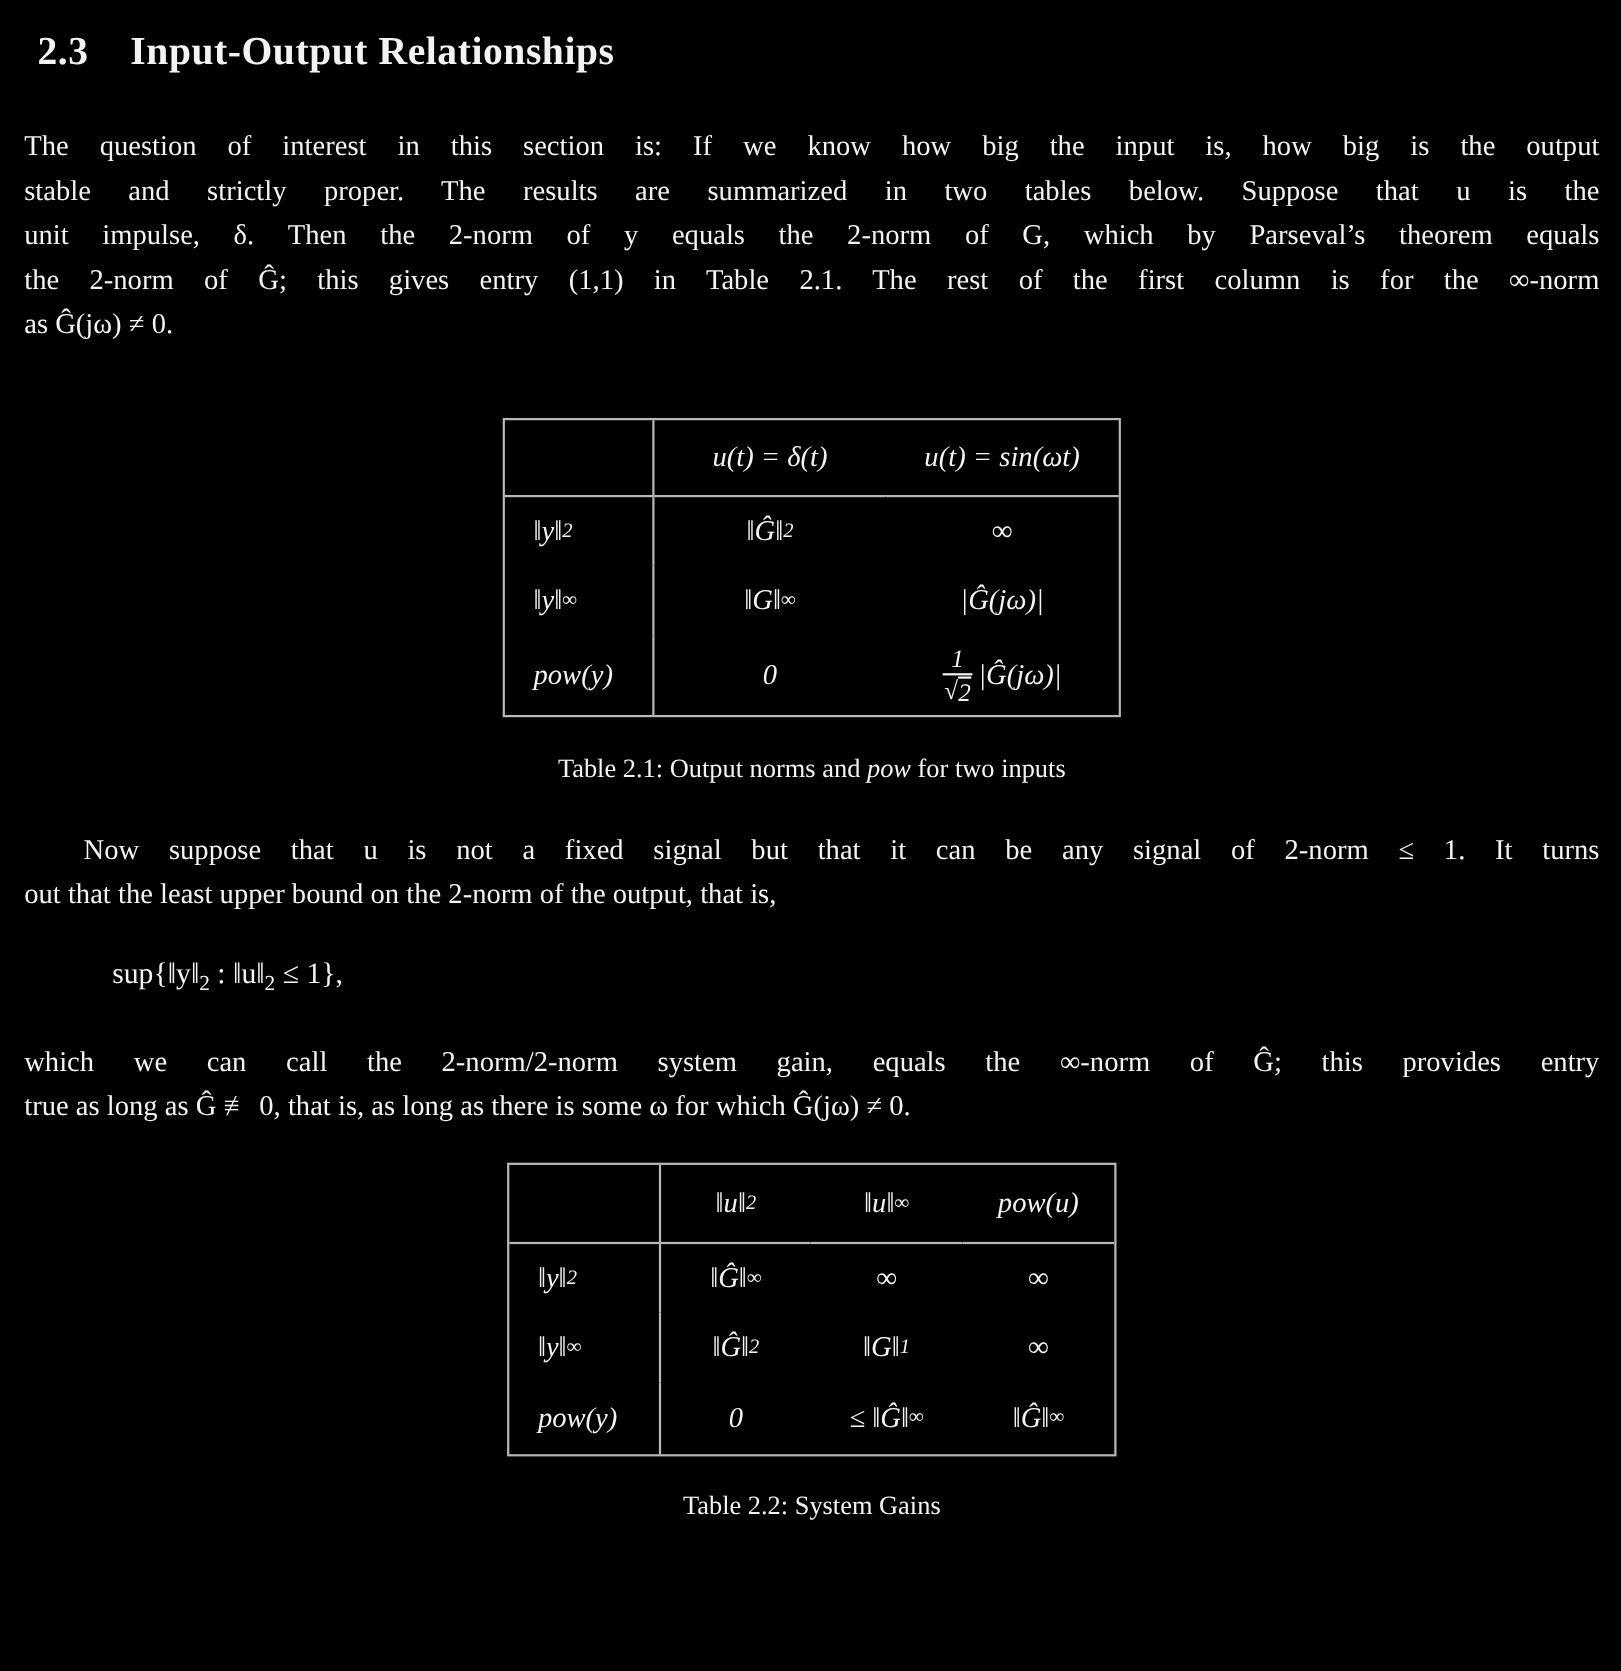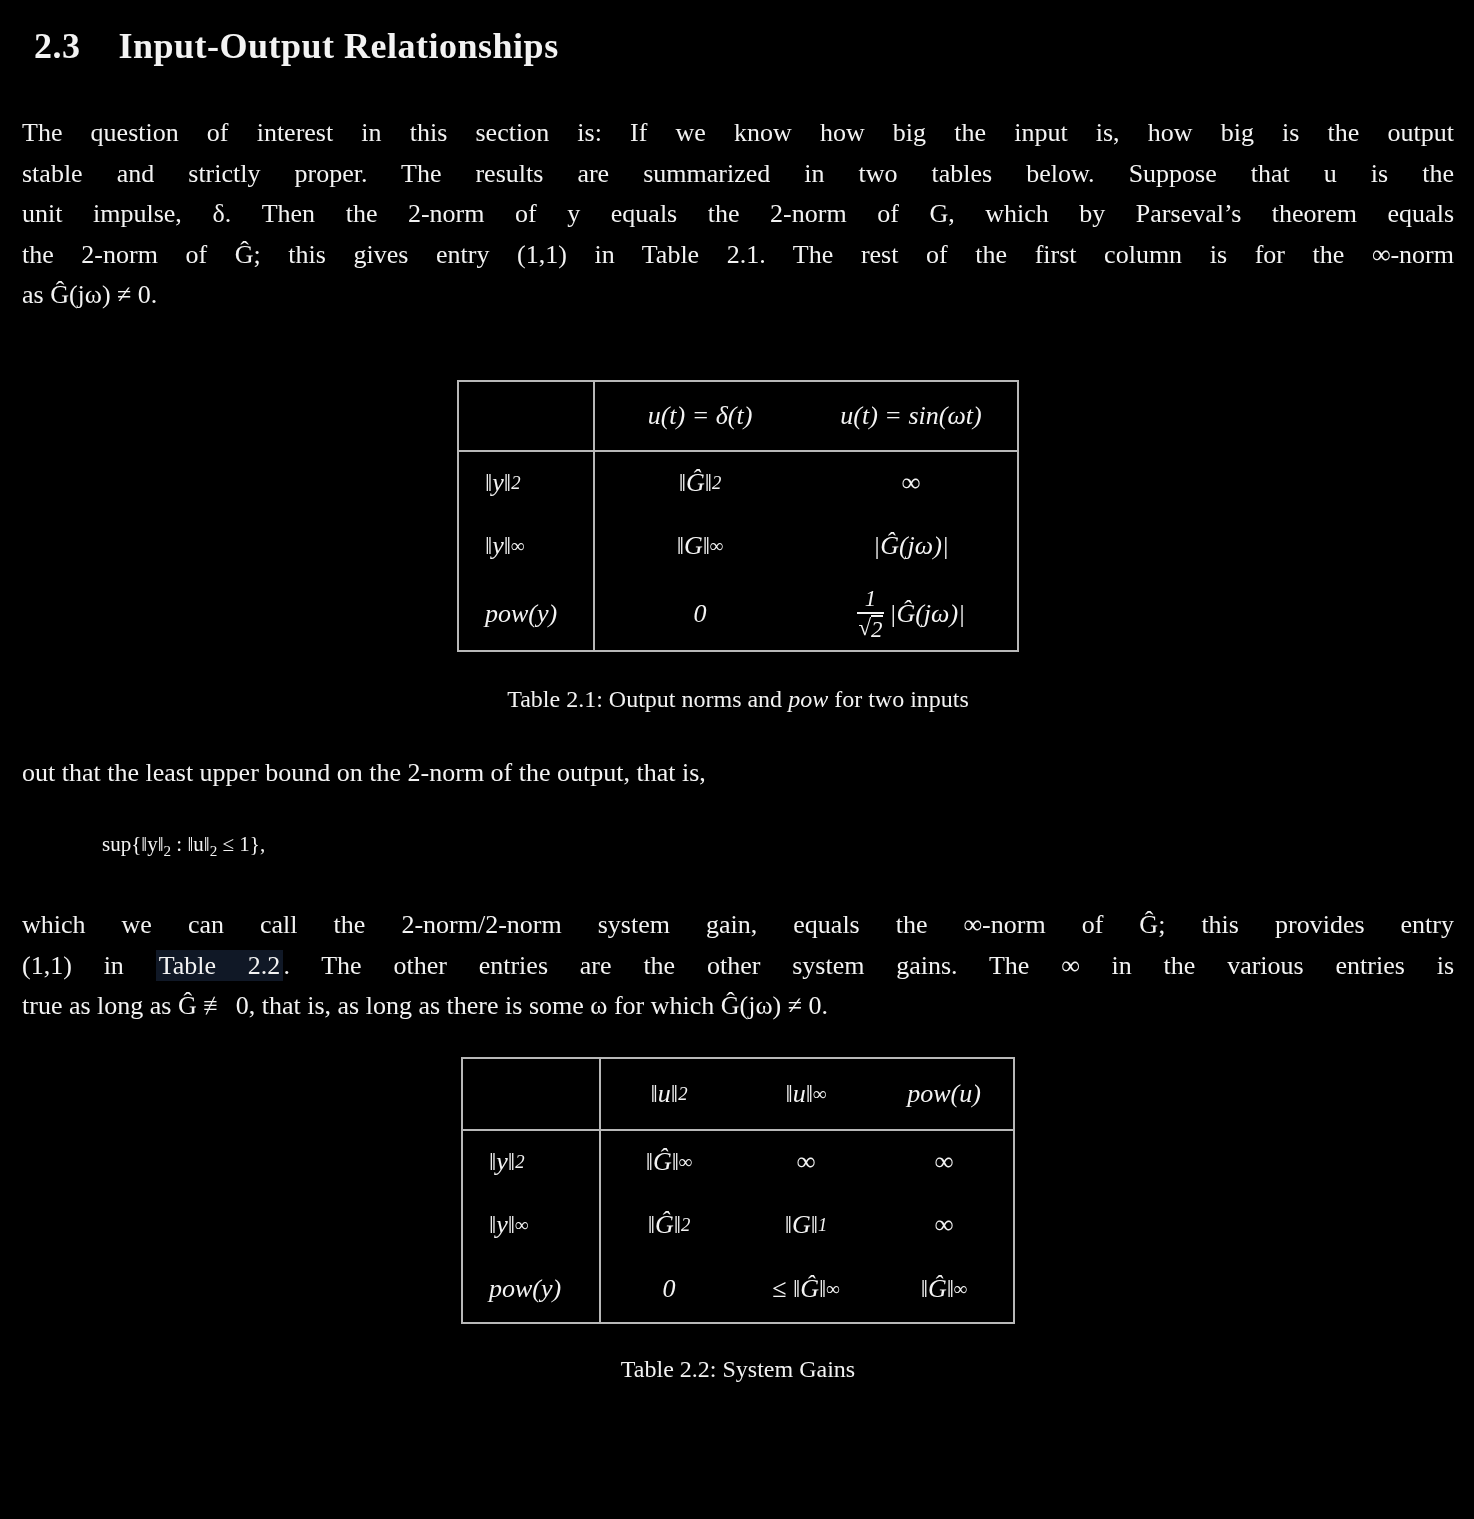--- a/index.html
+++ b/index.html
@@ -38,21 +38,21 @@
   .pline{text-align:justify;text-align-last:justify;}
   .pline.lastline{text-align-last:left;}
   .pline.firstindent{text-indent:54px;}
 
   .tlink{background:var(--hl);padding:1px 3px;}
 
   
   .formula{
     margin-top:30px;
     padding-left:80px;
-    font-size:21px;
+    font-size:27px;
     line-height:42px;
   }
   sub{font-size:0.72em;line-height:0;}
 
   
   .tablewrap{display:flex;justify-content:center;}
   .tw1{margin-top:64px;}
   .tw2{margin-top:30px;}
   .ztable{
     display:grid;
@@ -150,32 +150,30 @@
         <span>|Ĝ(jω)|</span>
       </div>
     </div>
   </div>
 
   <div class="caption cap1">
     <span>Table 2.1: Output norms and </span><span class="it">pow</span><span> for two inputs</span>
   </div>
 
   <div class="para p2">
+    <div class="pline firstindent">Now suppose that u is not a fixed signal but that it can be any signal of 2-norm ≤ 1. It turns</div>
     <div class="pline lastline">out that the least upper bound on the 2-norm of the output, that is,</div>
   </div>
 
   <div class="formula">
     <span>sup{‖y‖</span><sub>2</sub><span> : ‖u‖</span><sub>2</sub><span> ≤ 1},</span>
   </div>
 
   <div class="para p3">
     <div class="pline">which we can call the 2-norm/2-norm system gain, equals the ∞-norm of Ĝ; this provides entry</div>
-    <div class="pline">
-      <span>(1,1) in </span><span class="tlink">Table 2.2</span><span>. The other entries are the other system gains. The ∞ in the various entries is</span>
-    </div>
     <div class="pline lastline">true as long as Ĝ ≢ 0, that is, as long as there is some ω for which Ĝ(jω) ≠ 0.</div>
   </div>
 
   <div class="tablewrap tw2">
     <div class="ztable t2">
       <div class="cell first head"></div>
       <div class="cell head">
         <span>‖u‖</span>
           <sub>2</sub>
       </div>

